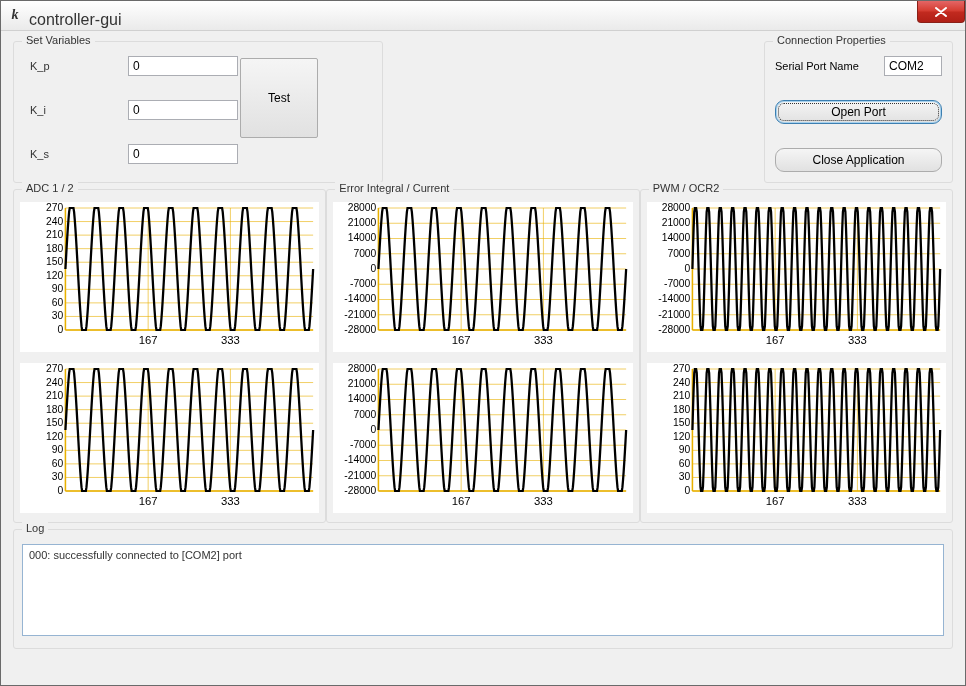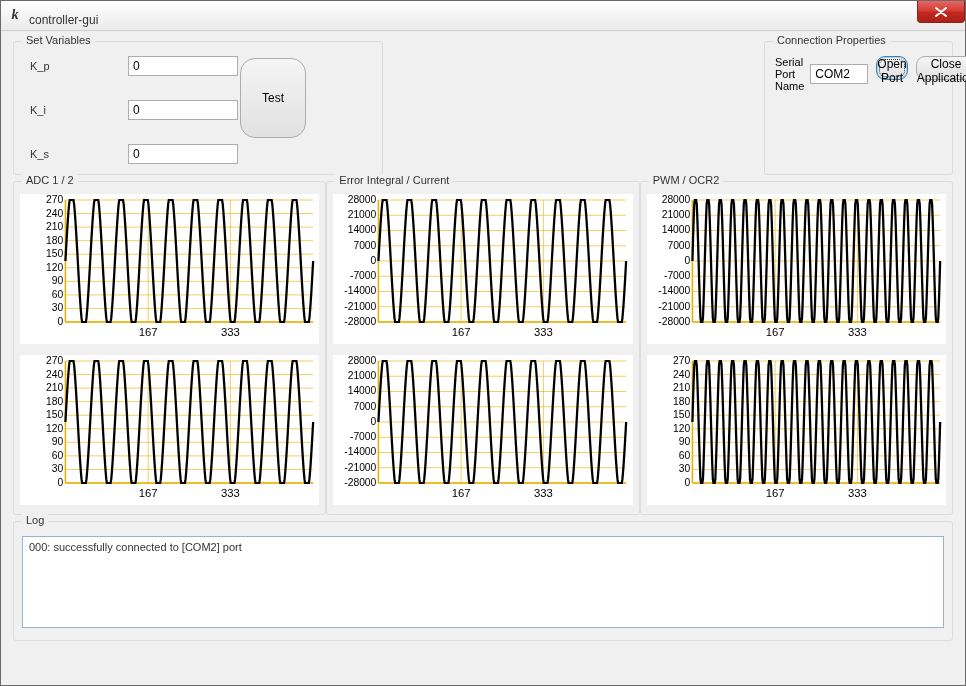--- a/index.html
+++ b/index.html
@@ -31,21 +31,21 @@
   width: 16px; height: 16px;
   font-family: Georgia, serif;
   font-style: italic;
   font-weight: bold;
   font-size: 14px;
   color: #333;
   text-align: center;
   line-height: 14px;
   margin-right: 6px;
 }
-.title-text { color: #333; font-size: 12px; margin-top: 8px; }
+.title-text { color: #333; font-size: 16px; margin-top: 8px; }
 .close-btn {
   position: absolute;
   right: 0; top: 0;
   width: 48px; height: 22px;
   background: linear-gradient(to bottom, #e46666 0, #d43b2f 48%, #c22a1f 52%, #b01f16 100%);
   border: 1px solid #8a2018;
   border-top: none;
   border-bottom-left-radius: 4px;
   border-bottom-right-radius: 4px;
   color: #fff;
@@ -96,30 +96,30 @@
   background: #fff;
 }
 .btn-group {
   position: absolute;
   top: 16px;
   left: 226px;
   display: flex;
   gap: 12px;
 }
 .big-btn {
-  width: 66px; height: 80px;
+  width: 78px; height: 80px;
   background: linear-gradient(to bottom, #f5f5f5, #e1e1e1);
   border: 1px solid #acacac;
-  border-radius: 15px;
+  border-radius: 2px;
   font-size: 12px;
   cursor: pointer;
 }
 .spacer-mid { flex: 1; }
 .conn-box { width: 189px; }
-.conn-grid { display: flex; flex-direction: row; gap: 8px; }
+.conn-grid { display: flex; flex-direction: column; gap: 24px; }
 .conn-row1 { display: flex; align-items: center; gap: 6px; }
 .conn-row1 label { font-size: 11px; flex: 1;}
 .conn-row1 input {
   width: 58px; height: 20px;
   border: 1px solid #abadb3;
   padding: 0 4px; font-size: 12px; background: #fff;
 }
 .wide-btn {
   height: 24px;
   border: 1px solid #acacac;

